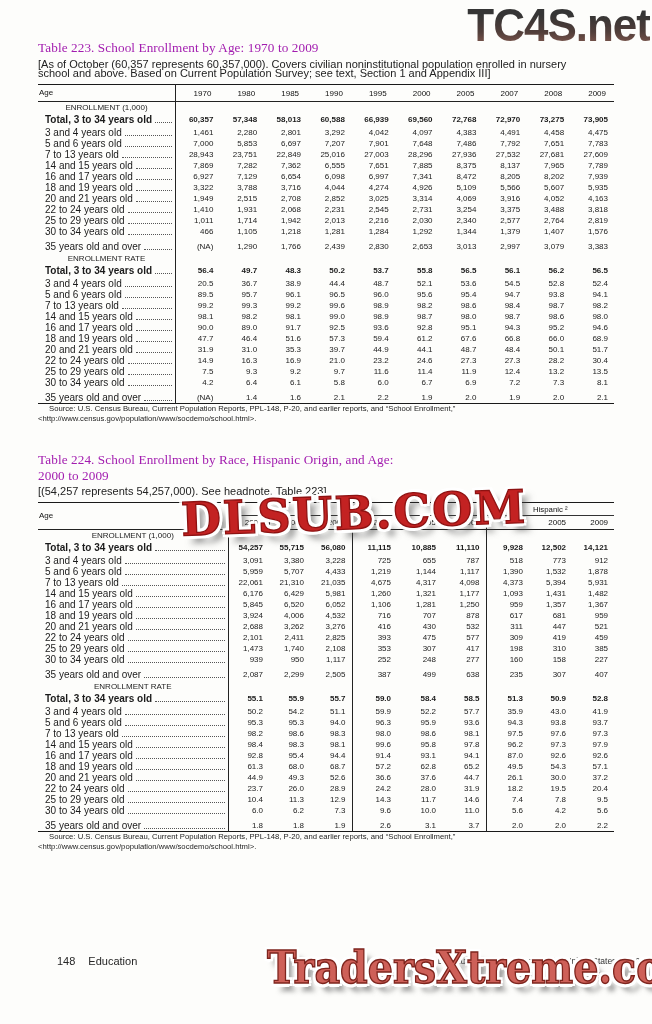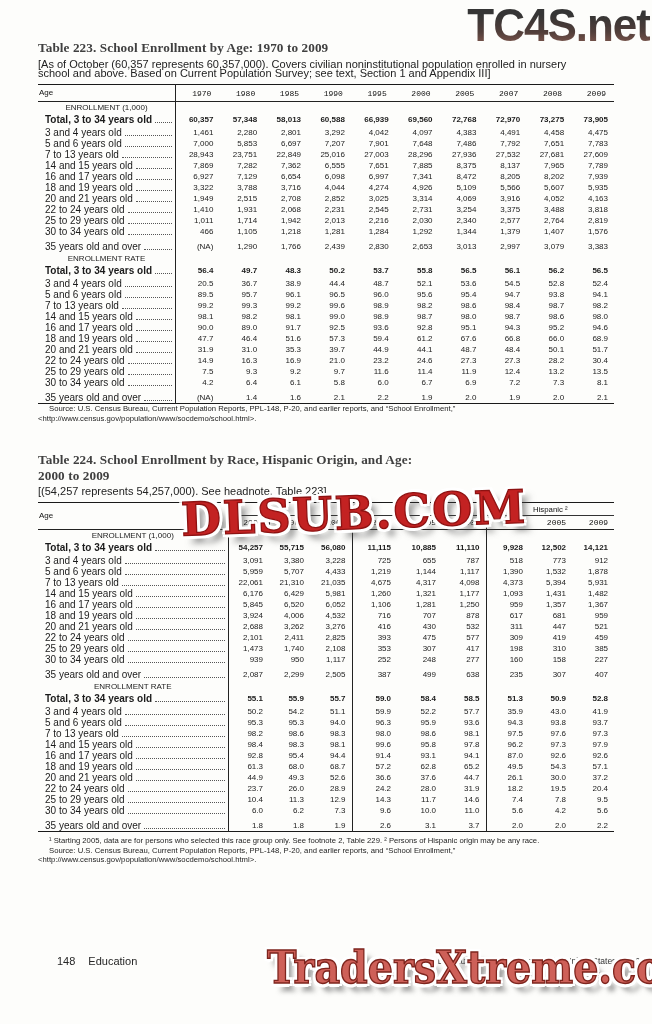--- a/index.html
+++ b/index.html
@@ -1,30 +1,30 @@
 <!DOCTYPE html>
 <html><head>
 <meta charset="utf-8">
 <style>
   html,body{margin:0;padding:0;background:#e8e8e8;}
   .page{position:relative;width:652px;height:1024px;background:#fdfdfb;overflow:hidden;
         font-family:"Liberation Sans",sans-serif;color:#1b1b1b;}
   .block{position:absolute;left:38px;width:576px;}
   #b223{top:40px;}
   #b224{top:452px;}
-  .t-title{font-family:"Liberation Serif",serif;font-weight:700;font-size:13.2px;
-           line-height:15.5px;color:#404040;margin:0 0 4px 0;letter-spacing:.1px;}
+  .t-title{font-family:"Liberation Serif",serif;font-weight:400;font-size:13.2px;
+           line-height:15.5px;color:#a21caf;margin:0 0 4px 0;letter-spacing:.1px;}
   .headnote{font-size:11px;line-height:9.6px;color:#222;margin:0 0 5px 0;width:562px;}
   table.dt{border-collapse:collapse;table-layout:fixed;width:576px;
            border-top:1.6px solid #1a1a1a;border-bottom:1.6px solid #1a1a1a;}
   .dt td:first-child,.dt th:first-child{border-right:.9px solid #222;}
   .dt .ge{border-right:.9px solid #222;}
   .dt thead th{font-weight:400;font-size:8px;color:#111;border-bottom:.9px solid #222;}
   th.ageh{text-align:left;vertical-align:middle;}
-  th.yr{text-align:right;padding:4px 8px 3px 0;font-family:Liberation Mono, monospace;}
+  th.yr{text-align:right;padding:4px 8px 3px 0;}
   #t224 th.grp{font-size:7.8px;text-align:center;padding:2px 0 1px 0;border-bottom:.8px solid #333;}
   #t224 th.yr{padding:2px 6px 2px 0;}
   .dt tr{height:10.6px;}
   td.num{font-size:8px;text-align:right;padding:0 6px 0 0;white-space:nowrap;}
   td.lbl{font-size:10px;padding:0 0 0 7px;}
   .lblwrap{display:flex;align-items:baseline;}
   .txt{white-space:nowrap;}
   .lead{flex:1;margin:0 3px 1.5px 3px;border-bottom:1px dotted #555;min-width:4px;}
   tr.sec{height:12px;}
   tr.sec td:first-child{font-size:8px;text-align:center;padding:0;}
@@ -1017,21 +1017,20 @@
             <td class="num ge">1.9</td>
             <td class="num">2.6</td>
             <td class="num">3.1</td>
             <td class="num ge">3.7</td>
             <td class="num">2.0</td>
             <td class="num">2.0</td>
             <td class="num">2.2</td>
           </tr>
         </tbody>
       </table>
-    <p class="fn first">¹ Starting 2005, data are for persons who selected this race group only. See footnote 2, Table 229. ² Persons of Hispanic origin may be any race.</p>
     <p class="fn">Source: U.S. Census Bureau, Current Population Reports, PPL-148, P-20, and earlier reports, and “School Enrollment,” &lt;http://www.census.gov/population/www/socdemo/school.html&gt;.</p>
   </section>
 
   <div class="wm-red wm-dlsub">DLSUB.COM</div>
 
   <div class="pgnum">
     <span>148</span>
     <span>Education</span>
   </div>
   <div class="imprint">U.S. Census Bureau, Statistical Abstract of the United States: 2012</div>

